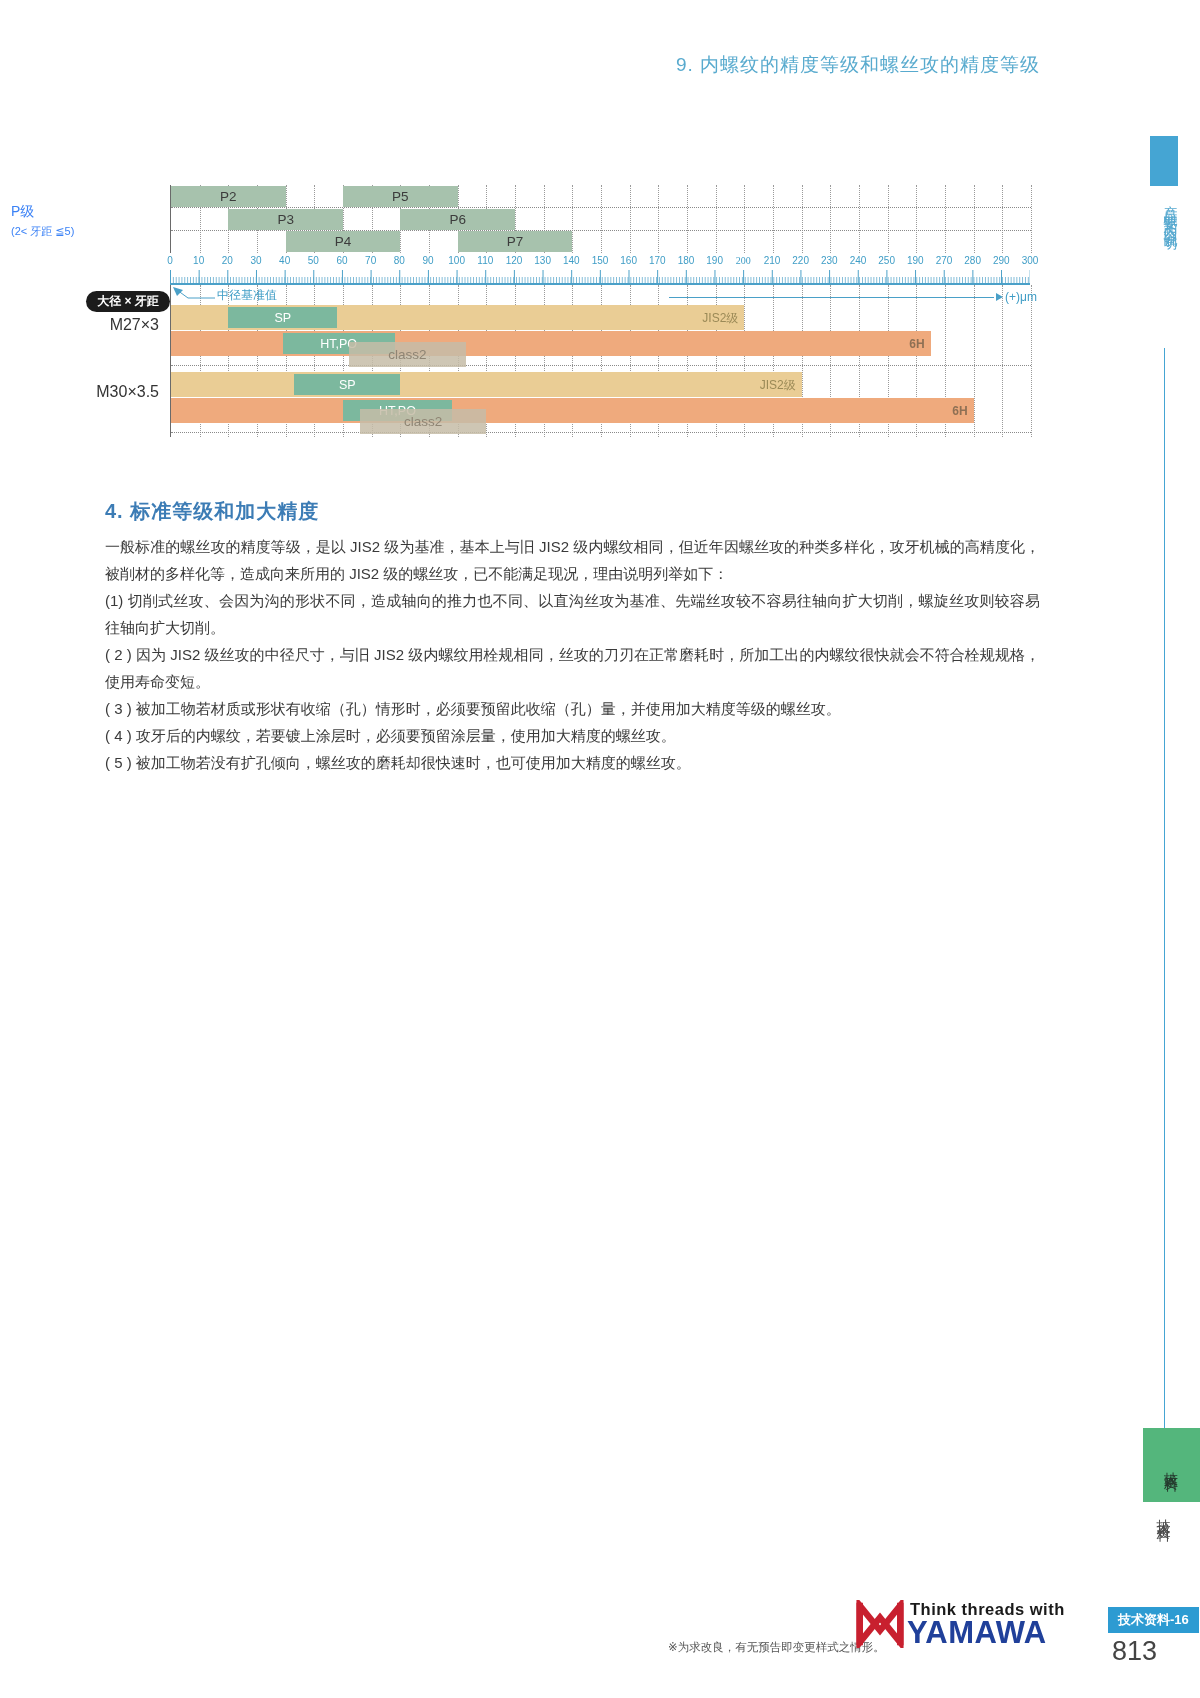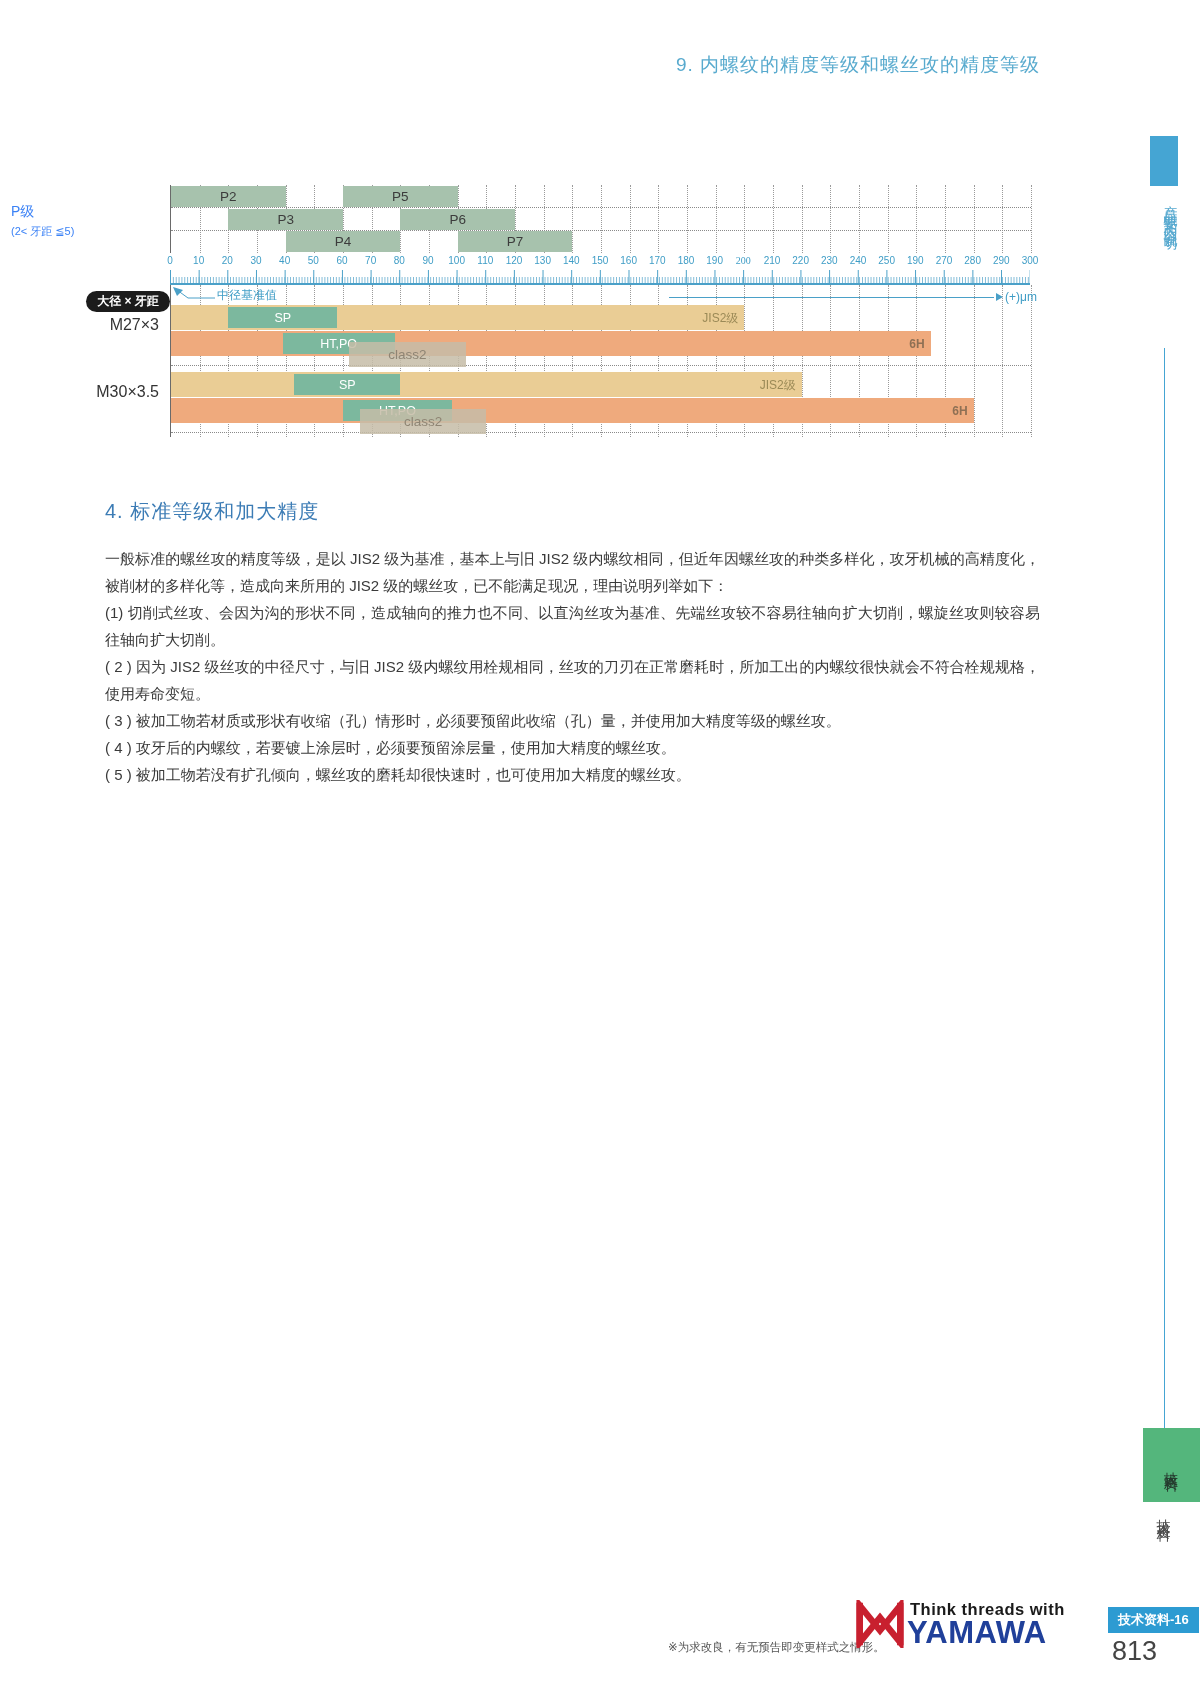--- a/index.html
+++ b/index.html
@@ -53,21 +53,21 @@
          background-repeat:repeat-x;background-position:left bottom,left bottom;}
   .annot-left{position:absolute;left:2px;top:2px;display:flex;align-items:flex-start;gap:2px;
               color:#3f9dc6;font-size:12px;z-index:2;}
   .annot-right{position:absolute;right:-6px;top:5px;display:flex;align-items:center;gap:2px;
                color:#3f9dc6;font-size:12px;z-index:2;}
   .annot-right .aline{width:325px;height:0;border-top:1px solid #4aa0c8;}
   .annot-right .ahead{width:0;height:0;border-left:7px solid #4aa0c8;border-top:4px solid transparent;border-bottom:4px solid transparent;}
 
   
   .section{position:absolute;left:105px;top:498px;width:935px;}
-  .section h2{margin:0 0 20px 0;font-size:20px;font-weight:normal;color:#3c7cb5;letter-spacing:1px;}
+  .section h2{margin:0 0 8px 0;font-size:20px;font-weight:bold;color:#3c7cb5;letter-spacing:1px;}
   .section p{margin:0;font-size:15px;line-height:27px;text-align:justify;color:#3a3a3a;}
 
   
   .footnote{position:absolute;left:668px;top:1640px;font-size:11.5px;color:#555;}
   .logo-mark{position:absolute;left:856px;top:1600px;}
   .logo-tagline{position:absolute;left:910px;top:1600px;font-size:16.5px;font-weight:bold;color:#1a1a1a;letter-spacing:0.5px;}
   .logo-brand{position:absolute;left:907px;top:1615px;font-size:31px;font-weight:bold;color:#20409a;letter-spacing:0.5px;}
   .footer-badge{position:absolute;left:1108px;top:1607px;background:#2d9bd2;color:#fff;
                 font-size:13px;font-weight:bold;padding:4px 10px;}
   .page-number{position:absolute;left:1112px;top:1636px;font-size:27px;color:#444;}

